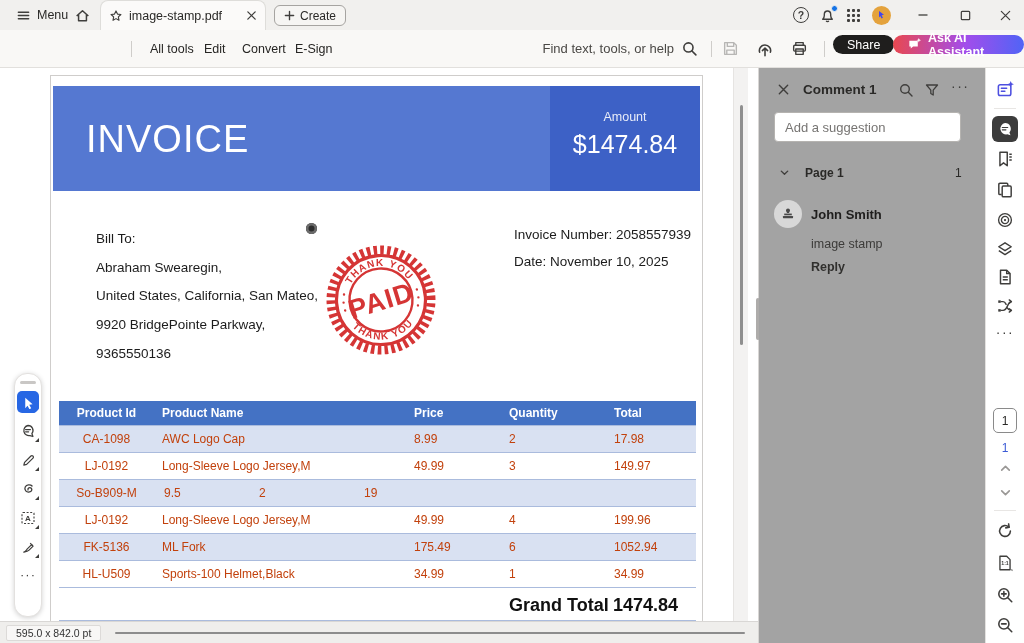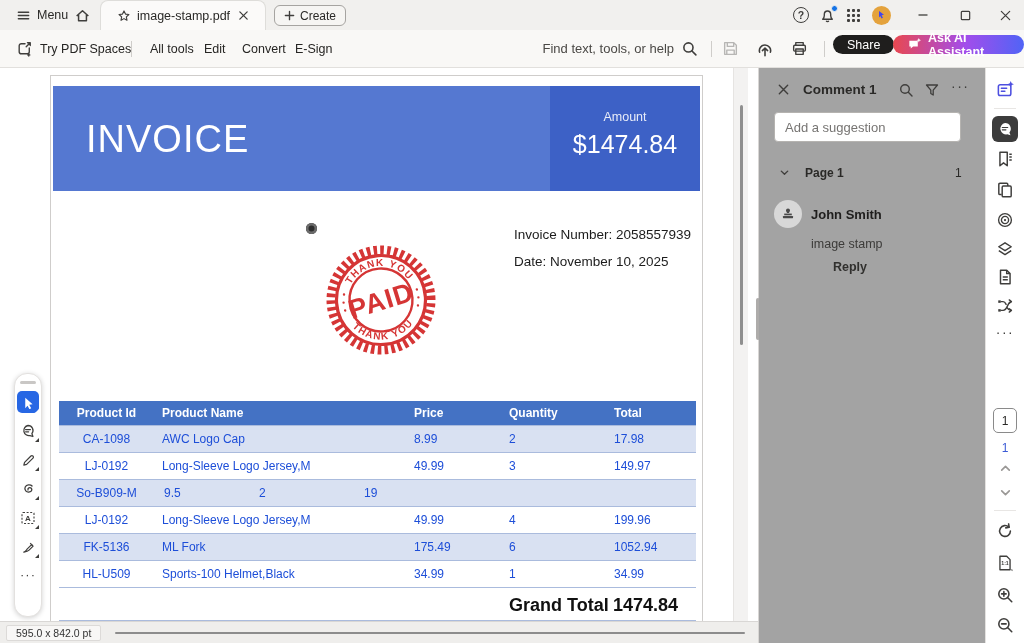--- a/index.html
+++ b/index.html
@@ -6,21 +6,21 @@
   html,body { width:1024px; height:643px; overflow:hidden; }
   body { font-family:"Liberation Sans", sans-serif; background:#fff; color:#2a2927; }
   svg { display:block; }
   .ic { color:#3f3e3c; }
 
   
   .titlebar { position:relative; height:30px; background:#f1f0ee; }
   .tb-item { position:absolute; top:0; height:30px; display:flex; align-items:center; gap:6px; cursor:default; }
   .menu-btn { left:16px; font-size:12.5px; color:#2a2927; }
   .home-btn { left:74px; }
-  .tab { left:100px; width:166px; background:#fbfaf9; border:1px solid #deddda; border-bottom:none; border-radius:8px 8px 0 0; padding:0 16px; }
+  .tab { left:100px; width:166px; background:#fbfaf9; border:1px solid #deddda; border-bottom:none; border-radius:8px 8px 0 0; padding:0 8px; }
   .tab-title { font-size:12.5px; color:#2a2927; flex:1; white-space:nowrap; overflow:hidden; }
   .create-btn { left:274px; top:5px; height:21px; border:1px solid #a6a4a1; border-radius:6px; padding:0 9px; display:flex; align-items:center; gap:5px; font-size:12px; color:#2a2927; background:#f6f5f3; }
   .tbr { position:absolute; top:0; height:30px; display:flex; align-items:center; justify-content:center; }
   .help-circle { width:16px; height:16px; border:1.4px solid #3f3e3c; border-radius:50%; font-size:10.5px; font-weight:bold; color:#3f3e3c; display:flex; align-items:center; justify-content:center; }
   .bell-wrap { position:relative; }
   .bell-dot { position:absolute; top:-2px; right:-2px; width:7px; height:7px; border-radius:50%; background:#1473e6; border:1px solid #f1f0ee; }
   .avatar-top { width:19px; height:19px; border-radius:50%; background:#e4a23c; display:flex; align-items:center; justify-content:center; }
 
   
   .toolbar { position:relative; height:38px; background:#f9f8f6; border-bottom:1px solid #e2e0dd; }
@@ -44,21 +44,21 @@
   .bill-block { position:absolute; left:45px; top:149px; font-size:13.5px; color:#1c1c1c; }
   .bill-line { line-height:28.7px; }
   .inv-meta { position:absolute; left:463px; top:151px; font-size:13.5px; color:#1c1c1c; }
   .inv-meta div { margin-bottom:12px; }
   .anno-marker { position:absolute; left:255px; top:147px; width:11px; height:11px; border-radius:50%; background:#2d2d2d; box-shadow:inset 0 0 0 2.5px #6b6b6b; }
   .stamp { position:absolute; left:272px; top:166px; width:116px; height:116px; transform:rotate(-4deg); opacity:.95; }
 
   
   .inv-table { position:absolute; left:8px; top:325px; width:637px; }
   .thead { display:flex; height:24px; background:#4472c4; }
-  .cell { display:flex; align-items:center; font-size:12px; color:#1d4ed8; }
+  .cell { display:flex; align-items:center; font-size:12px; color:#c2410c; }
   .cell.th { color:#fff; font-weight:bold; }
   .trow { display:flex; height:27px; border-top:1px solid #aabbdd; background:#fff; }
   .trow.alt { background:#d9e1f2; }
   .grand-row { position:relative; height:34px; border-top:1px solid #aabbdd; border-bottom:1px solid #aabbdd; background:#fff; }
   .grand-row span { position:absolute; top:0; line-height:34px; font-size:18px; font-weight:bold; color:#111; }
   .grand-label { left:450px; } .grand-value { left:554px; }
 
   
   .quicktools { position:absolute; left:14px; top:305px; width:28px; height:244px; background:#fff; border:1px solid #e3e1df; border-radius:13px; box-shadow:0 1px 5px rgba(0,0,0,.18); display:flex; flex-direction:column; align-items:center; padding-top:7px; }
   .qt-handle { width:16px; height:3px; border-radius:2px; background:#c9c7c5; margin-bottom:7px; }
@@ -83,21 +83,21 @@
   .comments { position:relative; width:226px; background:#a3a3a3; }
   .cp-item { position:absolute; display:flex; align-items:center; }
   .cp-title { font-size:13.5px; font-weight:bold; color:#2a2927; }
   .suggest-input { position:absolute; left:15px; top:44px; width:187px; height:30px; border:1px solid #b5b3b0; border-radius:4px; font-size:13px; padding:0 10px; color:#2a2927; font-family:"Liberation Sans",sans-serif; background:#fff; }
   .suggest-input::placeholder { color:#767472; }
   .group-label { font-size:12px; font-weight:bold; color:#2a2927; }
   .group-count { font-size:12px; color:#2a2927; }
   .avatar-stamp { position:absolute; left:15px; top:132px; width:28px; height:28px; border-radius:50%; background:#d8d8d8; display:flex; align-items:center; justify-content:center; }
   .author { position:absolute; left:52px; top:139px; font-size:13px; font-weight:bold; color:#1f1e1d; }
   .comment-body { position:absolute; left:52px; top:169px; font-size:12.5px; color:#3c3b39; }
-  .reply-link { position:absolute; left:52px; top:192px; font-size:12.5px; font-weight:bold; color:#31302e;margin-left:22px; }
+  .reply-link { position:absolute; left:52px; top:192px; font-size:12.5px; font-weight:bold; color:#31302e; }
   .more-dots { font-size:14px; letter-spacing:1.5px; color:#3f3e3c; }
 
   
   .rail { position:relative; width:39px; background:#fff; border-left:1px solid #e4e2e0; }
   .rail-item { position:absolute; left:0; width:100%; display:flex; justify-content:center; }
   .rail-div { position:absolute; left:8px; width:22px; height:1px; background:#e8e6e4; }
   .rail-sel { width:26px; height:26px; background:#3c3c3c; border-radius:6px; display:flex; align-items:center; justify-content:center; }
   .page-box { width:24px; height:25px; border:1px solid #8a8a8a; border-radius:5px; font-size:12px; color:#2a2927; display:flex; align-items:center; justify-content:center; background:#fff; }
   .page-total { font-size:12px; color:#3b5bd5; }
   .dis { color:#9a9896; }
@@ -198,30 +198,20 @@
     <div class="tbr" style="left:990px;width:30px;">
       <span class="ic">
           <svg width="13" height="13" viewBox="0 0 14 14" stroke="currentColor" stroke-width="1.3" stroke-linecap="round">
             <path d="M2.5 2.5l9 9M11.5 2.5l-9 9"></path>
           </svg>
         </span>
     </div>
   </div>
 
   <div class="toolbar">
-    <div class="tool" style="left:16px;">
-      <span class="ic">
-          <svg width="17" height="17" viewBox="0 0 16 16" fill="none" stroke="currentColor" stroke-width="1.3" stroke-linecap="round" stroke-linejoin="round">
-            <path d="M12.5 7.5v3.5a2 2 0 0 1-2 2H5a2 2 0 0 1-2-2V5.5a2 2 0 0 1 2-2h3.5"></path>
-            <path d="M10.8 2.6h2.6v2.6M13.4 2.6 9.6 6.4"></path>
-            <path d="M12 13v2M11 14h2"></path>
-          </svg>
-        </span>
-      <span>Try PDF Spaces</span>
-    </div>
     <div class="vdiv" style="left:131px;"></div>
     <div class="tool" style="left:150px;">All tools</div>
     <div class="tool" style="left:204px;">Edit</div>
     <div class="tool" style="left:242px;">Convert</div>
     <div class="tool" style="left:295px;">E-Sign</div>
 
     <div class="tool" style="right:326px;">
       <span style="font-size:13px;color:#4a4845;">Find text, tools, or help</span>
       <span class="ic">
           <svg width="17" height="17" viewBox="0 0 16 16" fill="none" stroke="currentColor" stroke-width="1.5" stroke-linecap="round">
@@ -277,20 +267,27 @@
 
       <div class="page">
         <div class="inv-header">
           <div class="inv-title">INVOICE</div>
           <div class="amount-box">
             <div class="amount-label">Amount</div>
             <div class="amount-value">$1474.84</div>
           </div>
         </div>
 
+        <div class="bill-block">
+            <div class="bill-line">Bill To:</div>
+            <div class="bill-line">Abraham Swearegin,</div>
+            <div class="bill-line">United States, California, San Mateo,</div>
+            <div class="bill-line">9920 BridgePointe Parkway,</div>
+            <div class="bill-line">9365550136</div>
+          </div>
 
         <div class="inv-meta">
           <div>Invoice Number: 2058557939</div>
           <div>Date: November 10, 2025</div>
         </div>
 
         <div class="anno-marker"></div>
 
         <svg class="stamp" viewBox="0 0 116 116">
           <defs>

